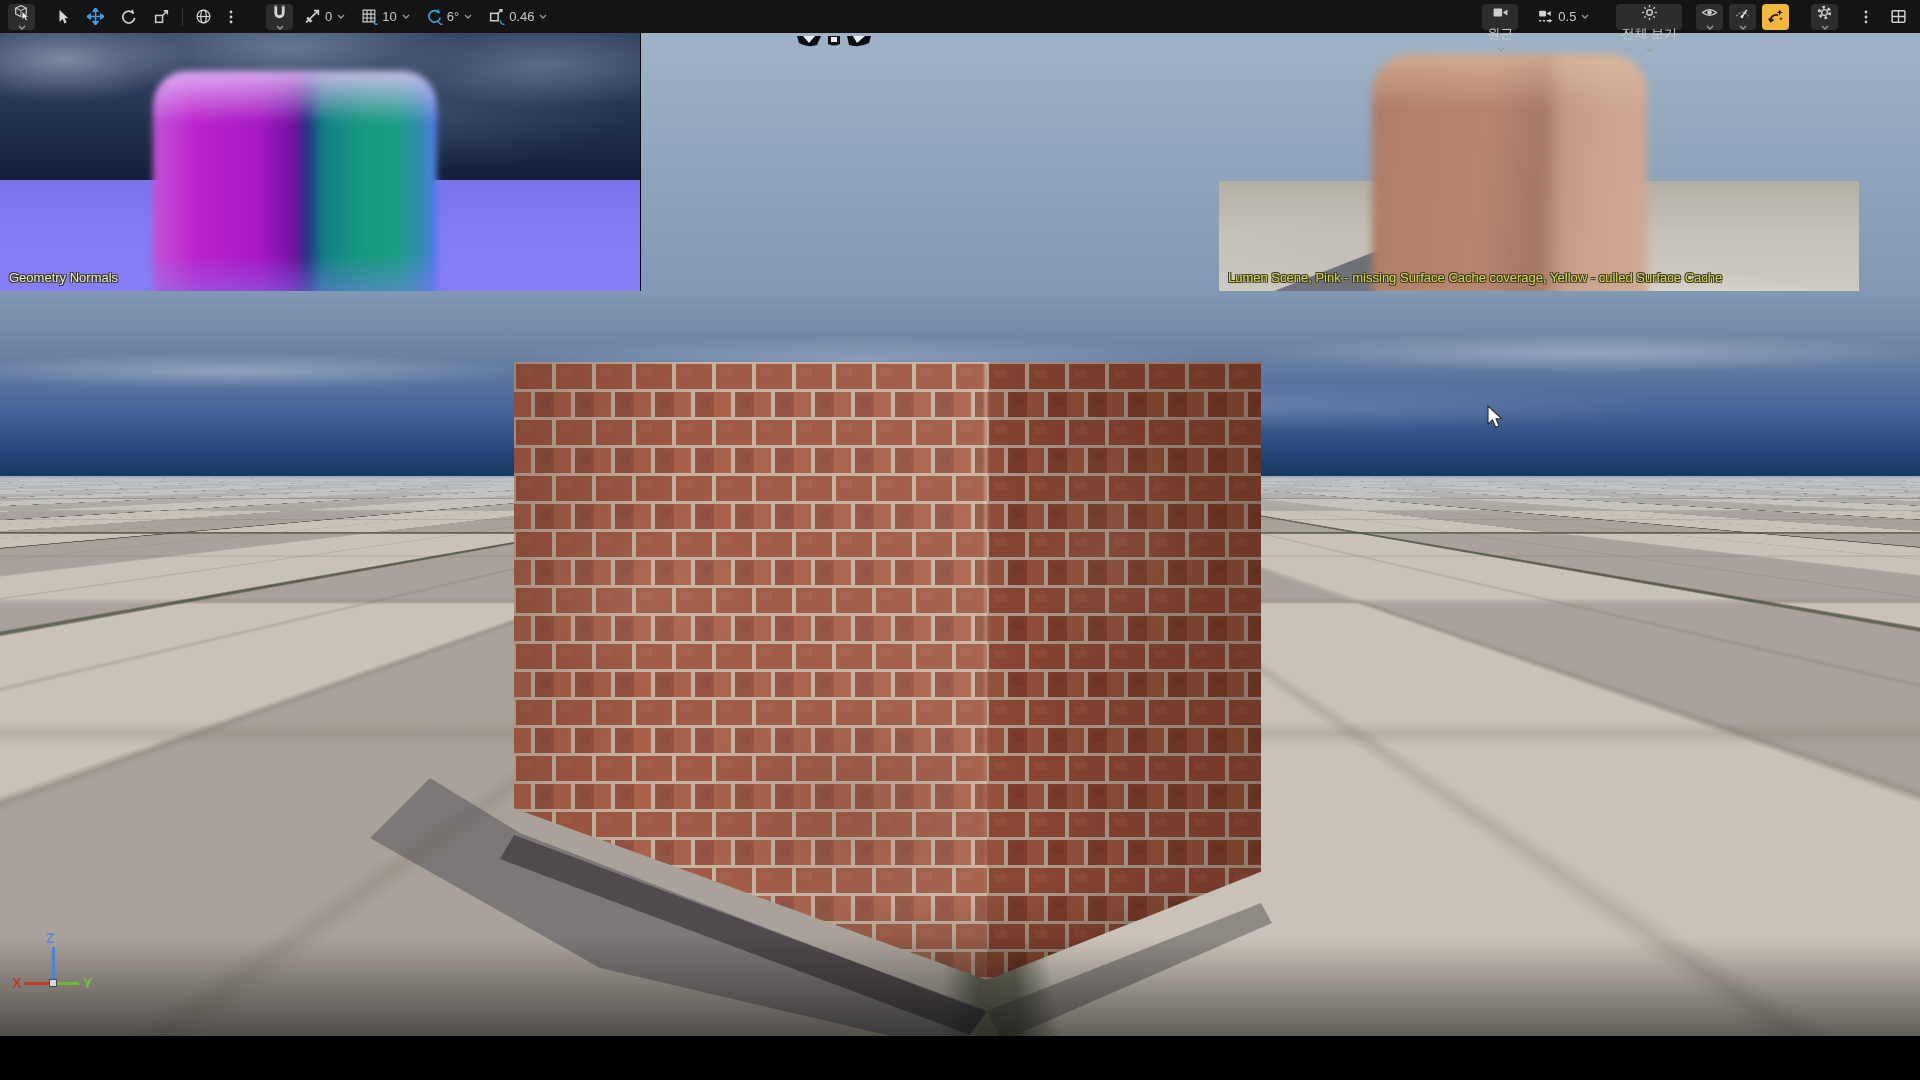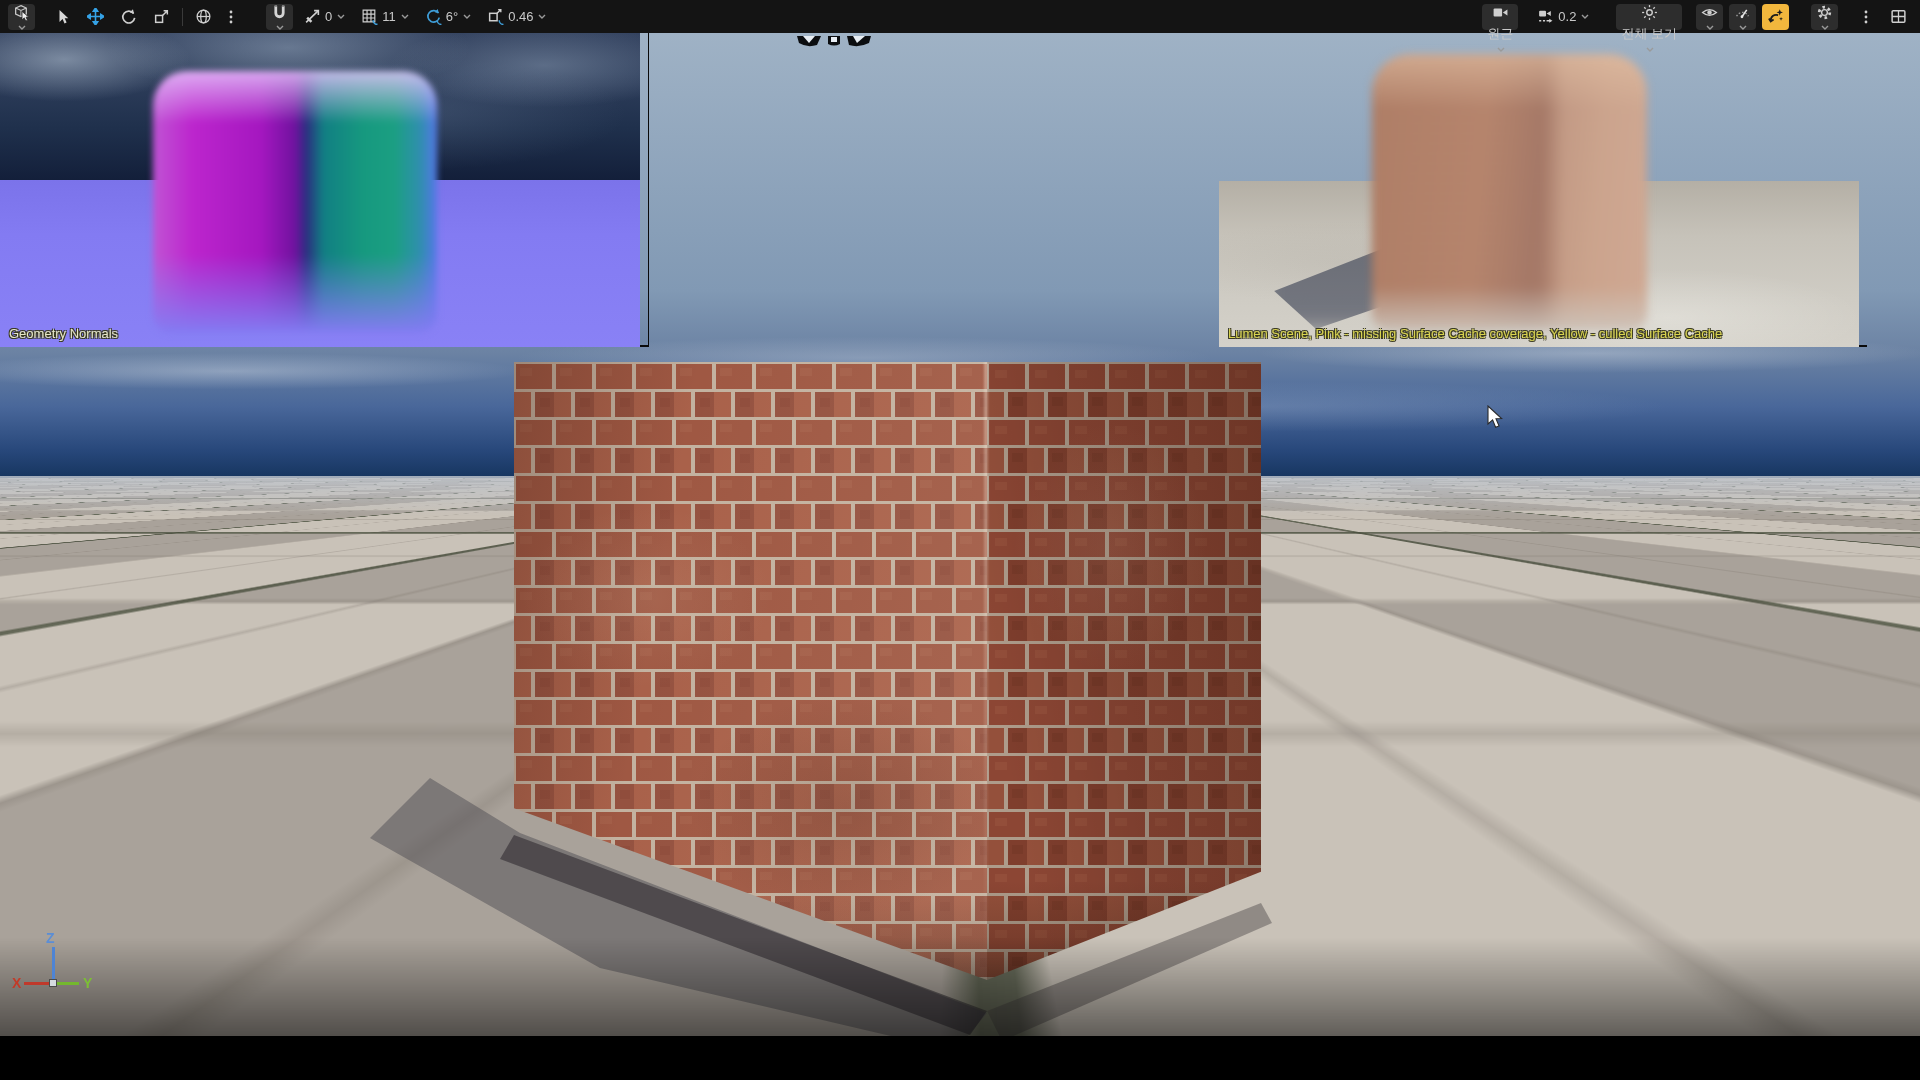--- a/index.html
+++ b/index.html
@@ -85,22 +85,22 @@
   .axis .lz{position:absolute;left:40px;top:12px;width:3px;height:35px;background:#4e84d4;}
   .axis .lx{position:absolute;left:12px;top:47px;width:29px;height:3px;background:#c0392b;}
   .axis .ly{position:absolute;left:44px;top:47px;width:23px;height:3px;background:#74b82e;}
   .axis .org{position:absolute;left:37px;top:44px;width:8px;height:8px;background:#d5dae0;border:1px solid #4a4a4a;box-sizing:border-box;}
   .axis .alab{position:absolute;font-size:14px;font-weight:bold;}
   .axis .az{left:34px;top:-5px;color:#5b8ed6;}
   .axis .ax{left:0px;top:40px;color:#c23a28;}
   .axis .ay{left:71px;top:40px;color:#7cbf34;}
 
   
-  .subview{position:absolute;top:33px;width:640px;height:314px;overflow:hidden;z-index:20;
-           box-shadow:inset 0 -2px 0 #0a0a0a;padding-left:8px;}
+  .subview{position:absolute;top:33px;width:640px;height:258px;overflow:hidden;z-index:20;
+           box-shadow:inset 0 -2px 0 #0a0a0a;}
   .sv1{left:0;border-right:1px solid #0a0a0a;}
   .sv2{left:640px;border-right:1px solid #0a0a0a;}
   .sv3{left:1219px;}
   .sv-label{position:absolute;left:9px;bottom:6px;font-size:13px;color:#d9d44f;z-index:5;
     text-shadow:1px 1px 0 #3a3a22,-1px -1px 0 #3a3a22,1px -1px 0 #3a3a22,-1px 1px 0 #3a3a22;}
   .sv1 .sv-label{color:#e8e8c8;}
 
   
   .sv1-sky{position:absolute;left:0;top:0;width:640px;height:147px;
     background:
@@ -381,21 +381,21 @@
 
     <div class="sp6"></div>
 
     <div class="tbtn">
       <span class="ico">
         <svg width="17" height="17" viewBox="0 0 16 16">
             <path d="M2 2 H13 V13 H2 Z M2 5.7 H13 M2 9.4 H13 M5.7 2 V13 M9.4 2 V13" fill="none" stroke="#cfcfcf" stroke-width="1.1"></path>
             <path d="M11.5 11.5 a4 4 0 0 0 4 4" fill="none" stroke="#3f9ed8" stroke-width="1.6"></path>
           </svg>
       </span>
-      <span class="tval">11</span>
+      <span class="tval">10</span>
       <span class="carat">
         <svg width="8" height="6" viewBox="0 0 8 6">
             <path d="M1 1 L4 4 L7 1" stroke="#9a9a9a" fill="none" stroke-width="1.4"></path>
           </svg>
       </span>
     </div>
 
     <div class="sp6"></div>
 
     <div class="tbtn">
@@ -454,21 +454,21 @@
     <div class="tbtn">
       <span class="ico">
         <svg width="17" height="17" viewBox="0 0 16 16">
             <rect x="2" y="2.5" width="6.5" height="5.5" rx="1" fill="#cfcfcf"></rect>
             <path d="M9 5.2 L13 2.8 V7.6 Z" fill="#cfcfcf"></path>
             <path d="M2 12 H9" stroke="#cfcfcf" stroke-width="1.4" stroke-dasharray="2 1.6"></path>
             <path d="M9 12 L12.5 12" stroke="#cfcfcf" stroke-width="1.4"></path>
             <path d="M14.5 12 L11.5 10.2 V13.8 Z" fill="#cfcfcf"></path>
           </svg>
       </span>
-      <span class="tval">0.2</span>
+      <span class="tval">0.5</span>
       <span class="carat">
         <svg width="8" height="6" viewBox="0 0 8 6">
             <path d="M1 1 L4 4 L7 1" stroke="#9a9a9a" fill="none" stroke-width="1.4"></path>
           </svg>
       </span>
     </div>
 
     <div class="sp22"></div>
 
     <div class="tbtn boxed">

